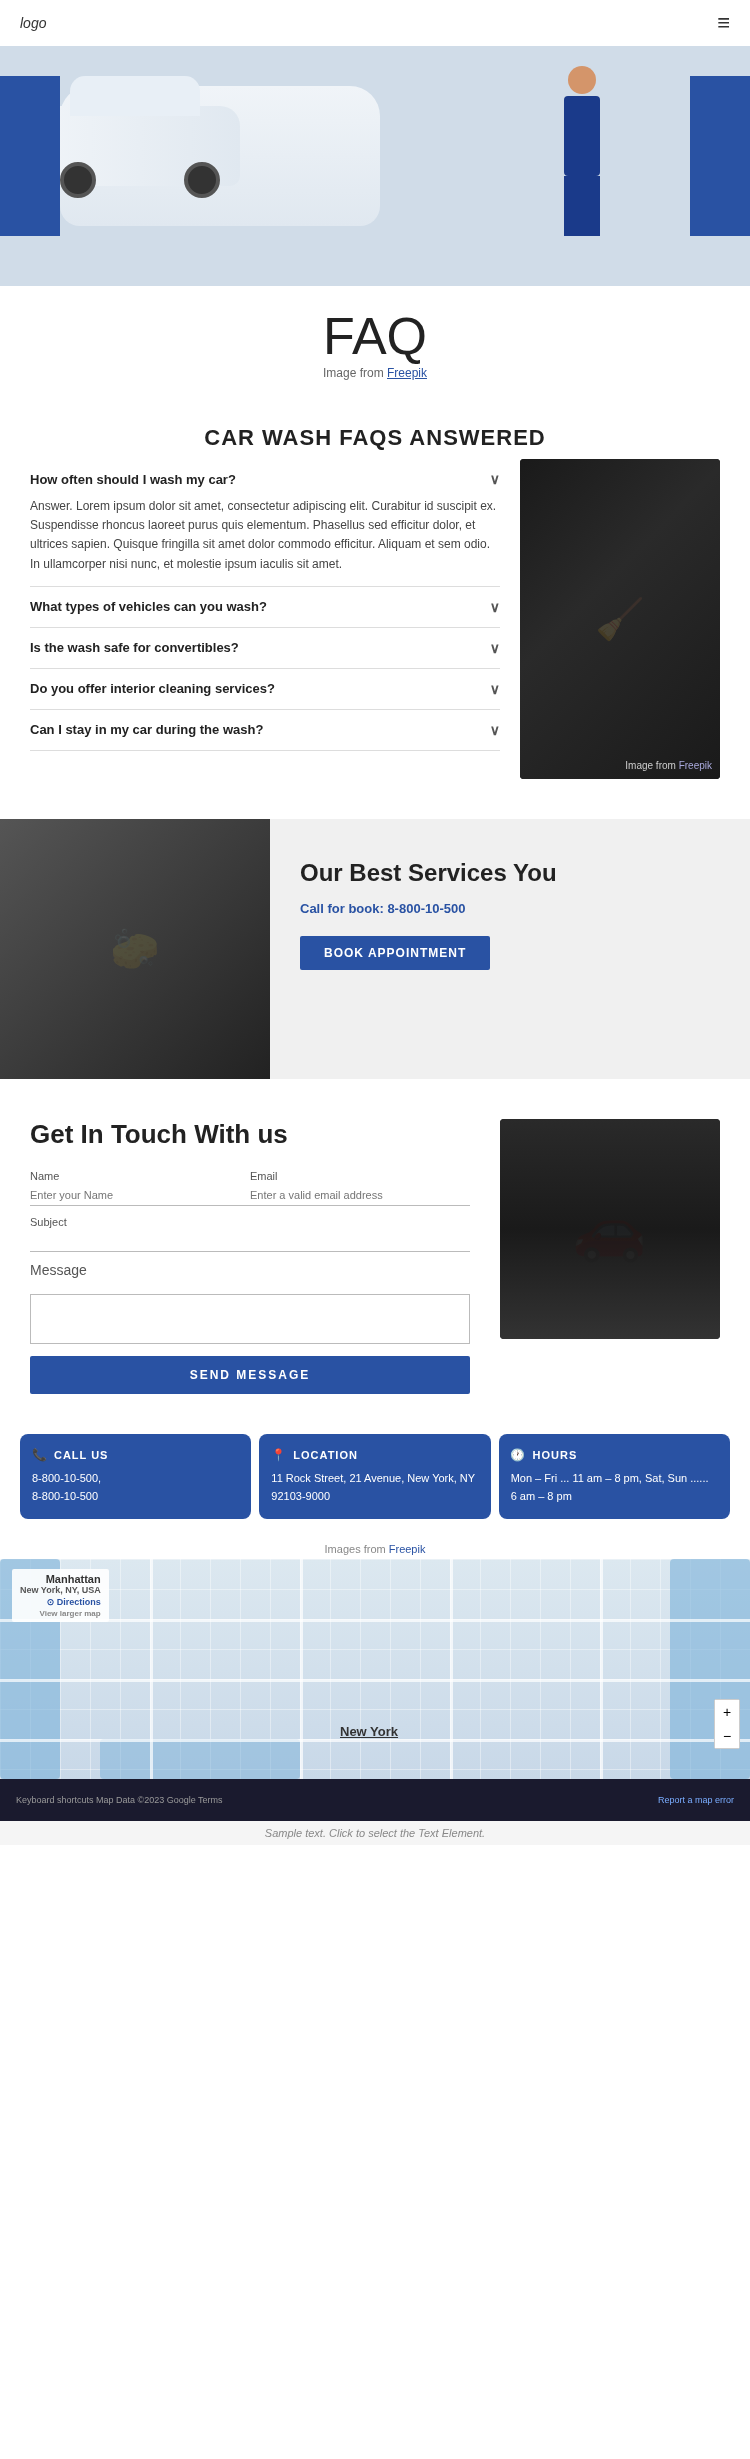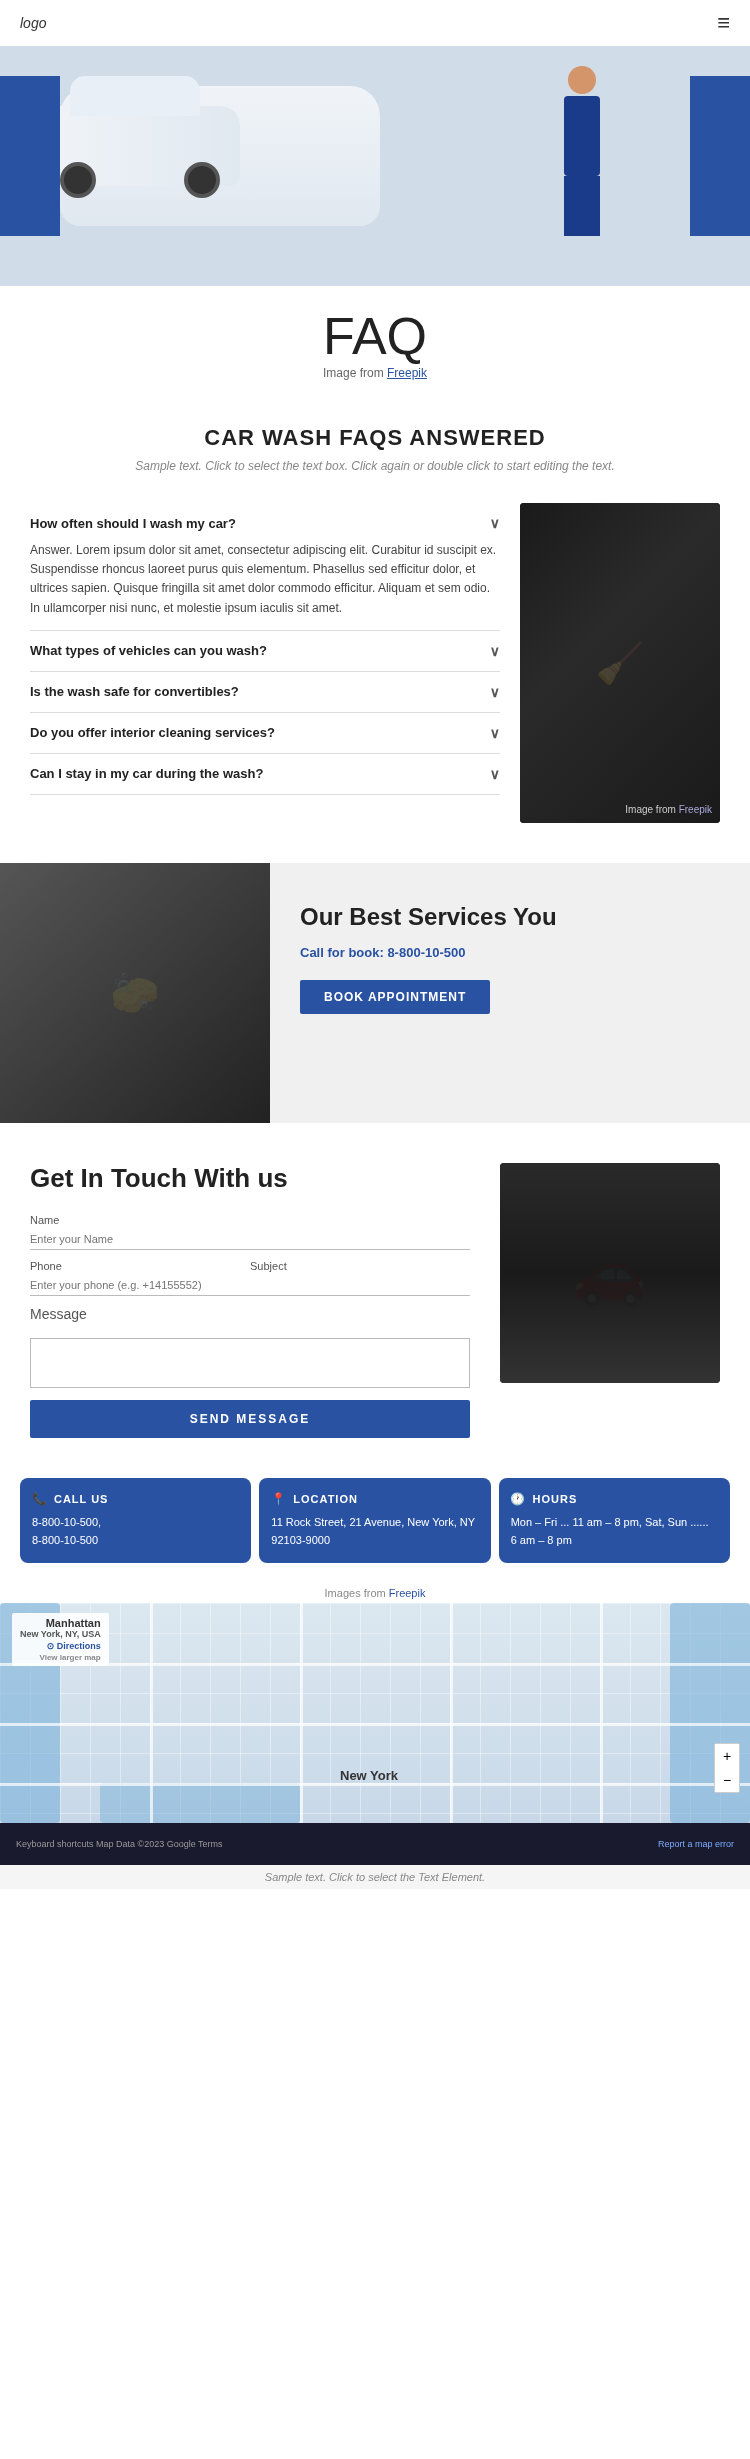--- a/index.html
+++ b/index.html
@@ -349,20 +349,21 @@
       cursor: pointer;
       font-size: 14px;
       line-height: 1;
     }
     
     .map-city-label {
       position: absolute;
       font-size: 11px;
       font-weight: bold;
       color: #333;
+      text-decoration: underline;
     }
 
     
     .footer-bar {
       background: #1a1a2e;
       padding: 16px 16px;
       display: flex;
       justify-content: space-between;
       align-items: center;
     }
@@ -538,21 +539,20 @@
 
 <div class="faq-title-section">
   <h1>FAQ</h1>
   <p class="image-credit">
     <span>Image from </span><a>Freepik</a>
   </p>
 </div>
 
 <section class="faqs-section">
   <h2>CAR WASH FAQS ANSWERED</h2>
-  <p class="subtitle">Sample text. Click to select the text box. Click again or double click to start editing the text.</p>
 
   <div class="faqs-content">
     <div class="faqs-left">
 
       <div class="faq-item">
         <div class="faq-question">
           <span>How often should I wash my car?</span>
           <span class="faq-chevron">∨</span>
         </div>
         <div class="faq-answer">Answer. Lorem ipsum dolor sit amet, consectetur adipiscing elit. Curabitur id suscipit ex. Suspendisse rhoncus laoreet purus quis elementum. Phasellus sed efficitur dolor, et ultrices sapien. Quisque fringilla sit amet dolor commodo efficitur. Aliquam et sem odio. In ullamcorper nisi nunc, et molestie ipsum iaculis sit amet.</div>
@@ -614,27 +614,27 @@
 
 <section class="contact-section">
   <div class="contact-left">
     <h2>Get In Touch With us</h2>
 
     <div class="form-row">
       <div class="form-group">
         <label>Name</label>
         <input type="text" placeholder="Enter your Name" style="">
       </div>
+      <div class="form-group">
+        <label>Email</label>
+        <input type="email" placeholder="Enter a valid email address" style="">
+      </div>
     </div>
 
     <div class="form-row">
-      <div class="form-group">
-        <label>Phone</label>
-        <input type="text" placeholder="Enter your phone (e.g. +14155552)" style="">
-      </div>
       <div class="form-group">
         <label>Subject</label>
         <input type="text" style="">
       </div>
     </div>
 
     <span class="message-label">Message</span>
     <div class="form-group">
       <textarea style=""></textarea>
     </div>

